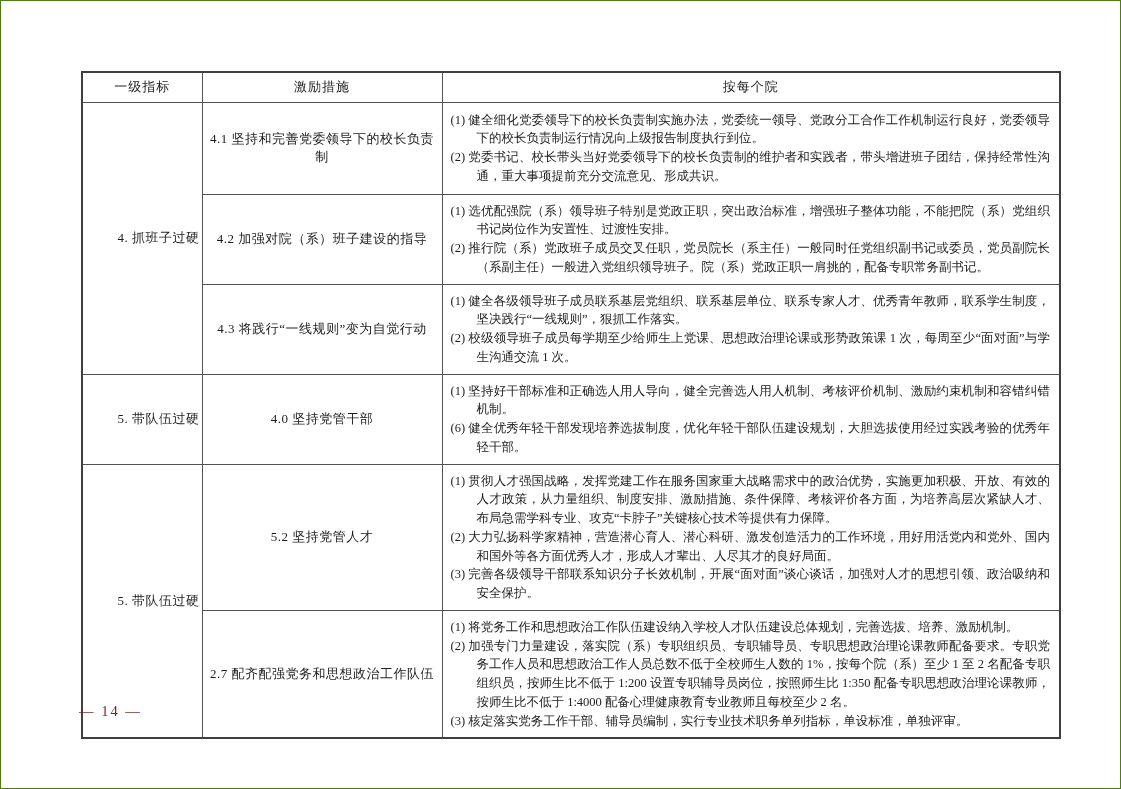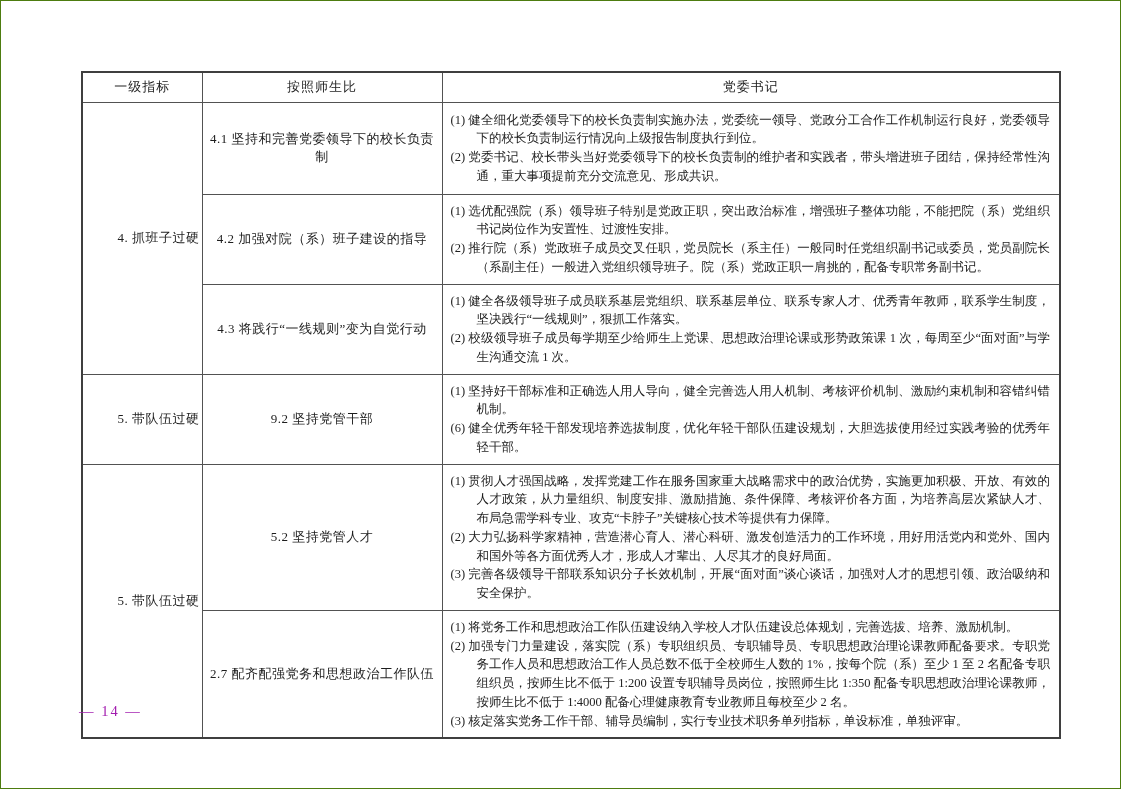--- a/index.html
+++ b/index.html
@@ -61,40 +61,40 @@
     padding-left: 26px;
     text-indent: -26px;
     line-height: 1.5;
     text-align: justify;
   }
   .page-number {
     position: absolute;
     left: 78px;
     top: 702px;
     font-size: 14.5px;
-    color: #a21caf;
+    color: #7f1d1d;
     letter-spacing: 2px;
   }
 </style>
 </head>
 <body>
 
 <div class="page">
 
   <table class="indicator-table">
     <colgroup>
       <col style="width:120px">
       <col style="width:240px">
       <col style="width:618px">
     </colgroup>
     <thead>
       <tr>
         <th>一级指标</th>
-        <th>按照师生比</th>
-        <th>党委书记</th>
+        <th>激励措施</th>
+        <th>按每个院</th>
       </tr>
     </thead>
     <tbody>
       <tr style="height:92px">
         <td class="c1" rowspan="3">4. 抓班子过硬</td>
         <td class="c2">4.1 坚持和完善党委领导下的校长负责制</td>
         <td class="c3">
           <p class="item">(1) 健全细化党委领导下的校长负责制实施办法，党委统一领导、党政分工合作工作机制运行良好，党委领导下的校长负责制运行情况向上级报告制度执行到位。</p>
           <p class="item">(2) 党委书记、校长带头当好党委领导下的校长负责制的维护者和实践者，带头增进班子团结，保持经常性沟通，重大事项提前充分交流意见、形成共识。</p>
         </td>
@@ -108,21 +108,21 @@
       </tr>
       <tr style="height:83px">
         <td class="c2">4.3 将践行“一线规则”变为自觉行动</td>
         <td class="c3">
           <p class="item">(1) 健全各级领导班子成员联系基层党组织、联系基层单位、联系专家人才、优秀青年教师，联系学生制度，坚决践行“一线规则”，狠抓工作落实。</p>
           <p class="item">(2) 校级领导班子成员每学期至少给师生上党课、思想政治理论课或形势政策课 1 次，每周至少“面对面”与学生沟通交流 1 次。</p>
         </td>
       </tr>
       <tr style="height:82px">
         <td class="c1">5. 带队伍过硬</td>
-        <td class="c2">9.2 坚持党管干部</td>
+        <td class="c2">4.0 坚持党管干部</td>
         <td class="c3">
           <p class="item">(1) 坚持好干部标准和正确选人用人导向，健全完善选人用人机制、考核评价机制、激励约束机制和容错纠错机制。</p>
           <p class="item">(6) 健全优秀年轻干部发现培养选拔制度，优化年轻干部队伍建设规划，大胆选拔使用经过实践考验的优秀年轻干部。</p>
         </td>
       </tr>
       <tr style="height:134px">
         <td class="c1" rowspan="2">5. 带队伍过硬</td>
         <td class="c2">5.2 坚持党管人才</td>
         <td class="c3">
           <p class="item">(1) 贯彻人才强国战略，发挥党建工作在服务国家重大战略需求中的政治优势，实施更加积极、开放、有效的人才政策，从力量组织、制度安排、激励措施、条件保障、考核评价各方面，为培养高层次紧缺人才、布局急需学科专业、攻克“卡脖子”关键核心技术等提供有力保障。</p>

